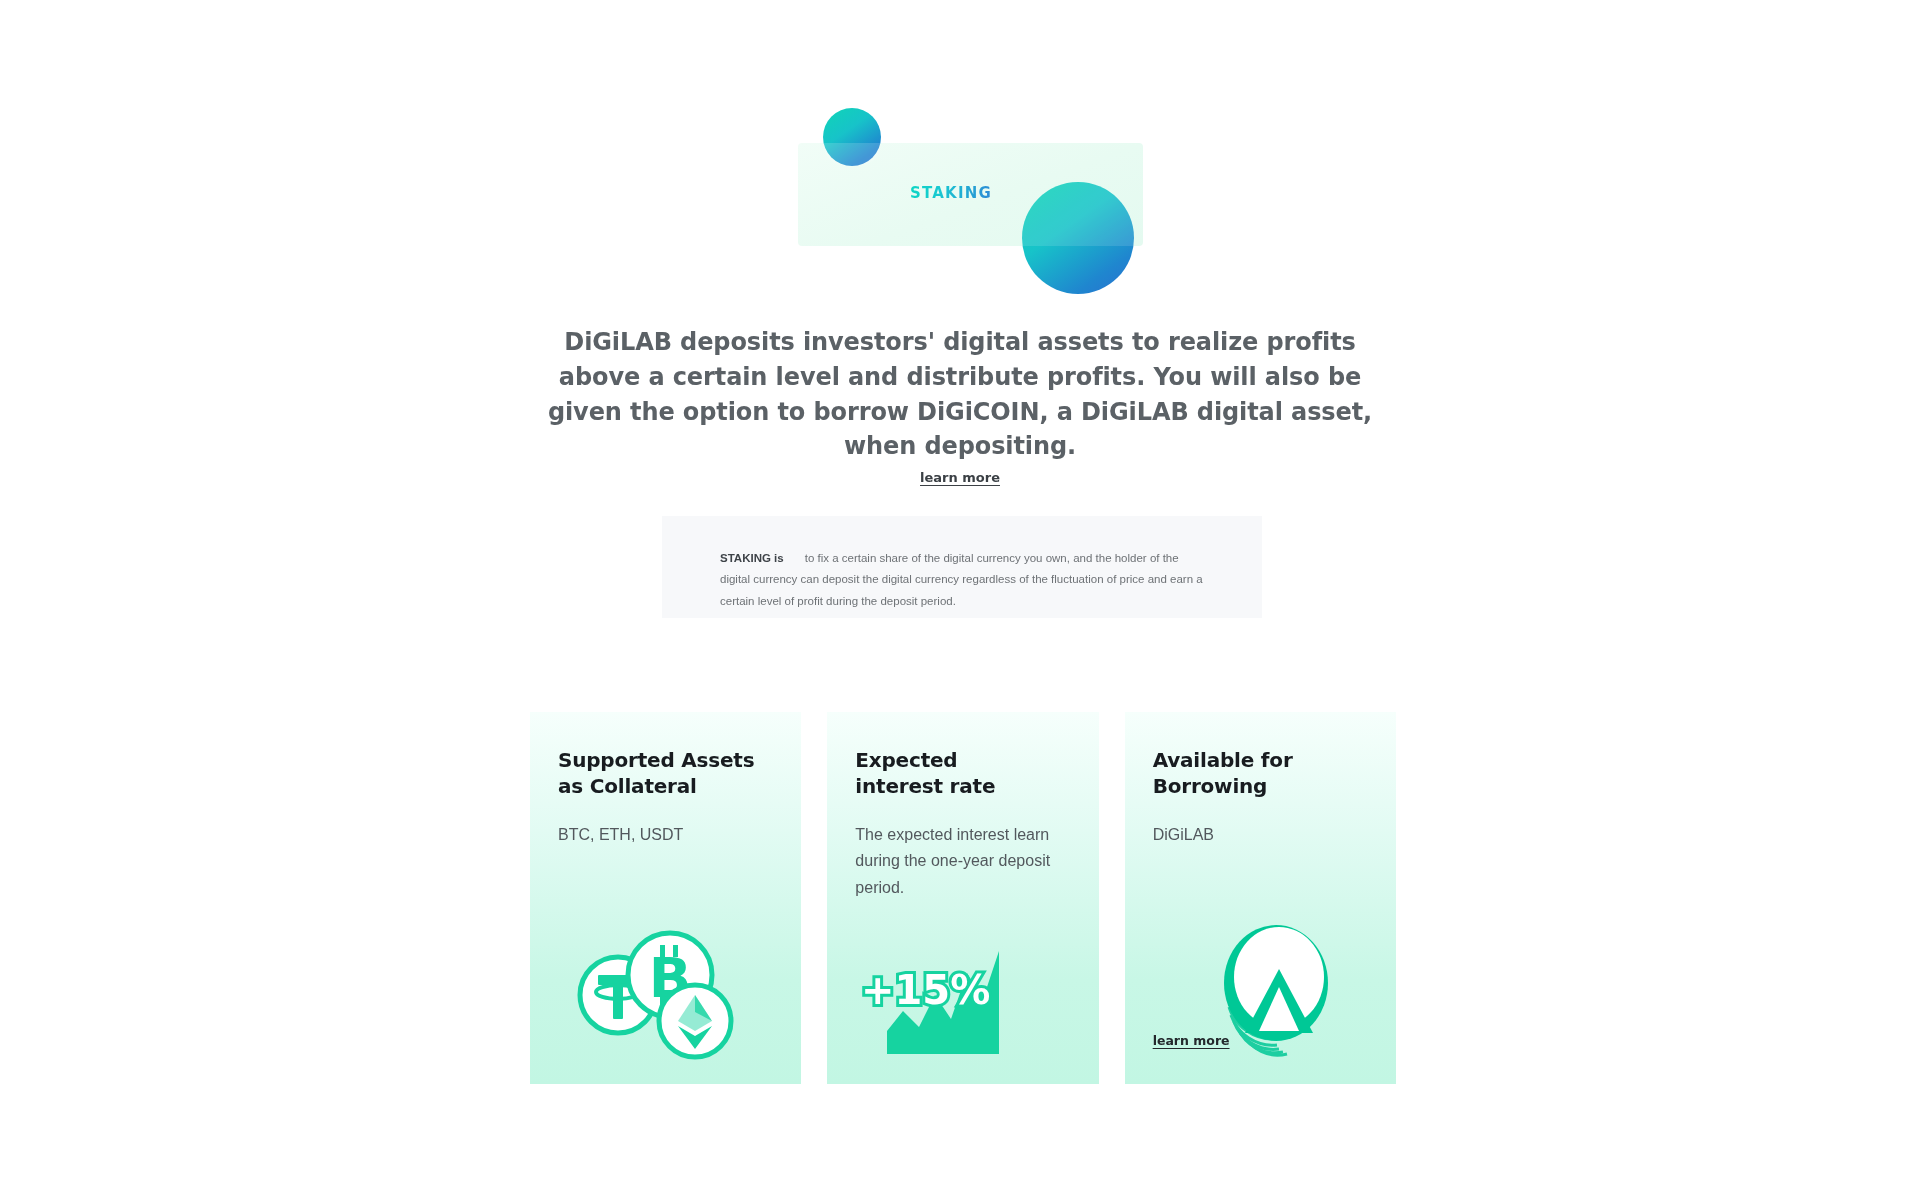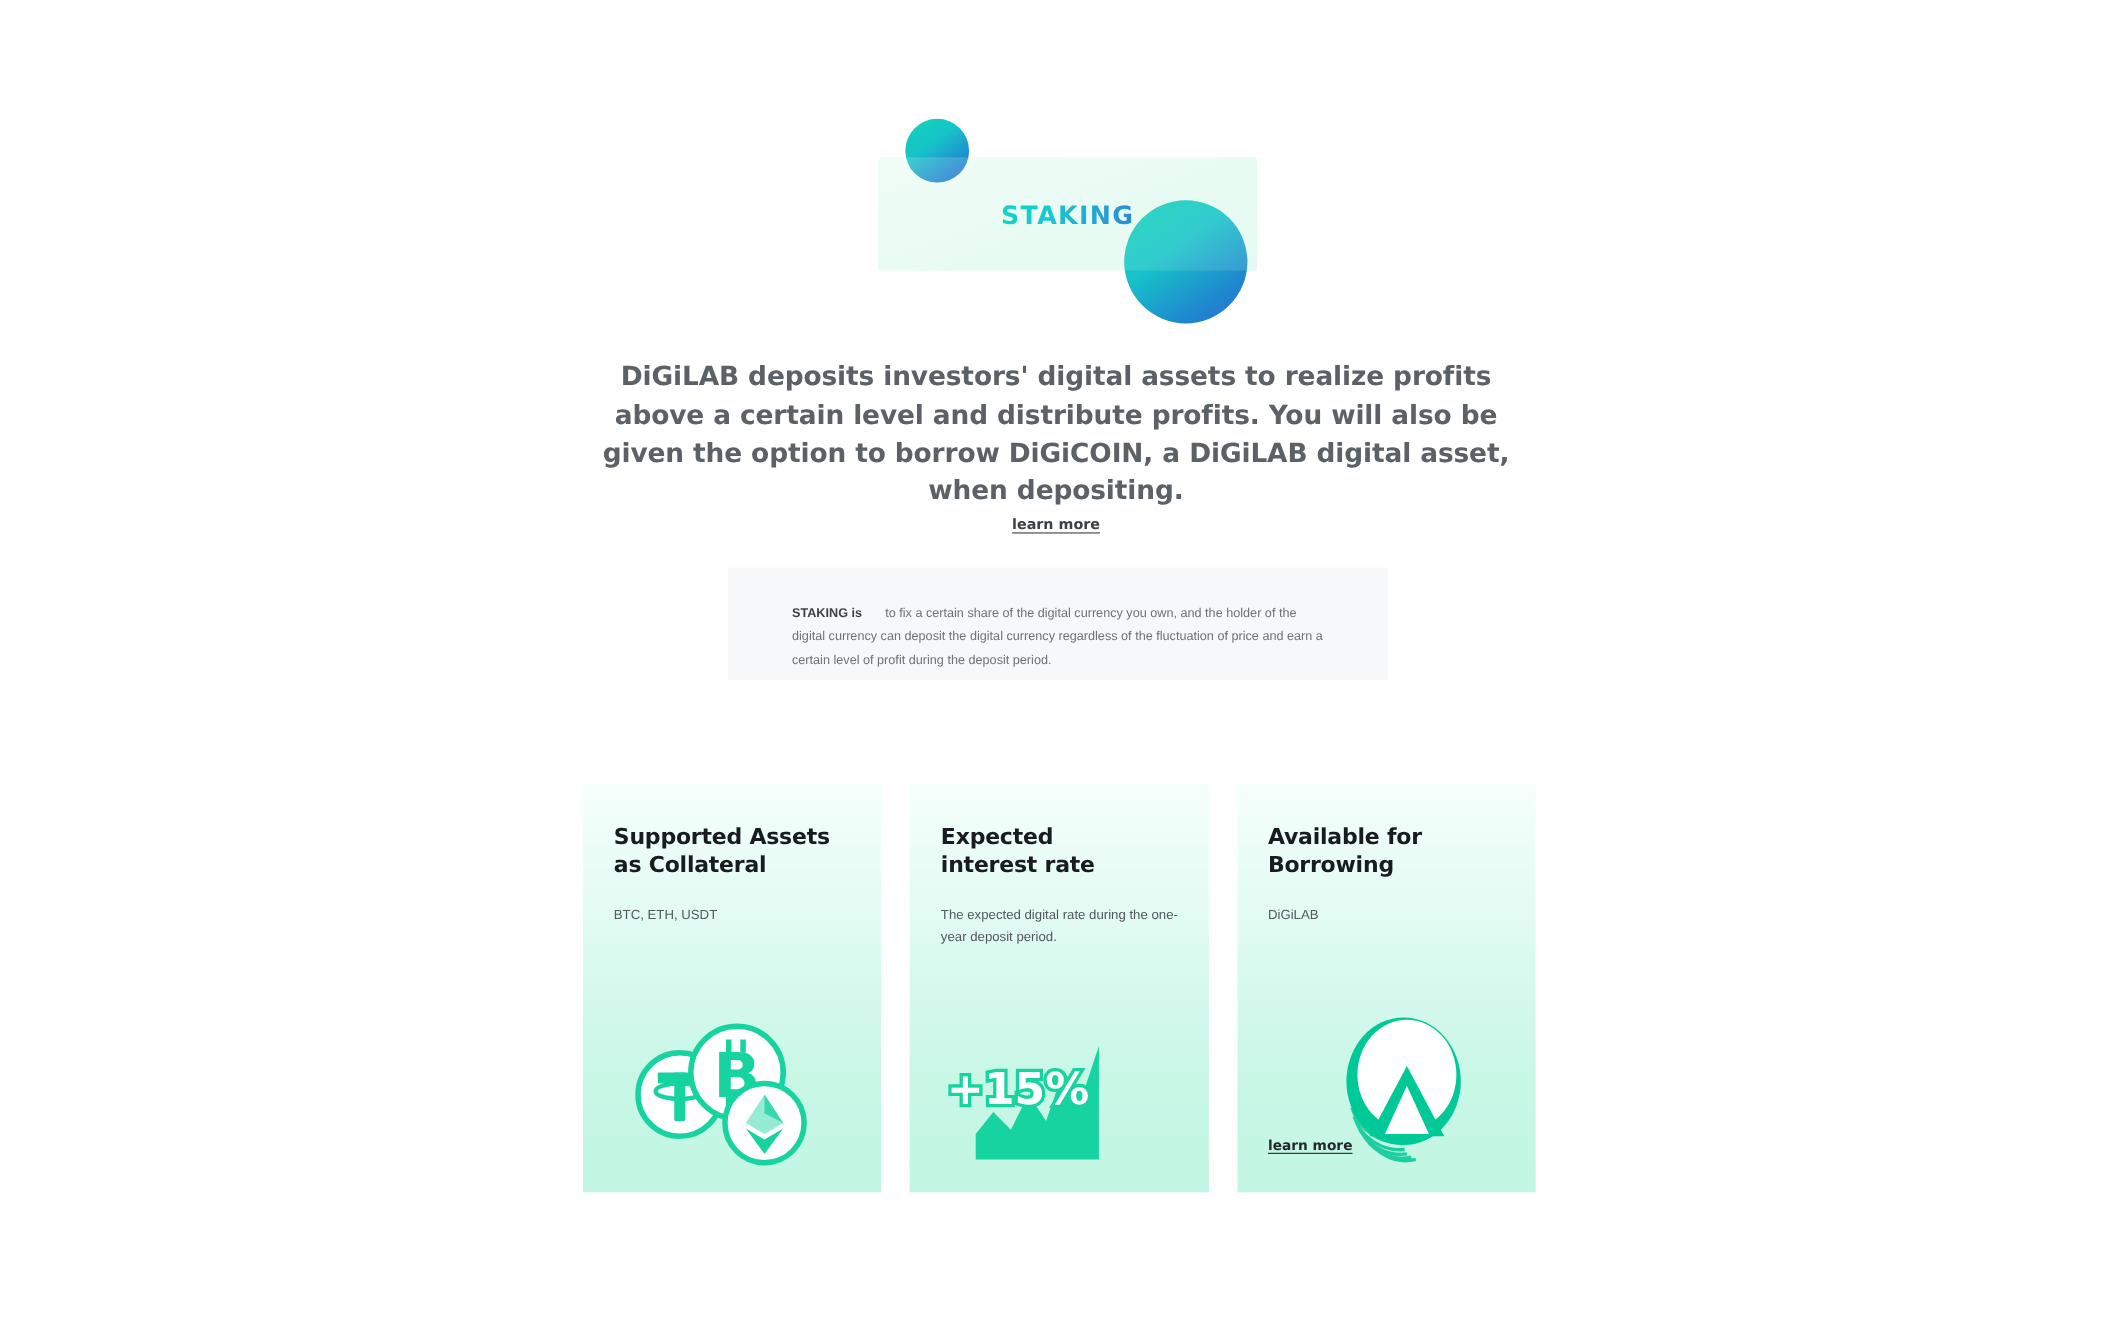--- a/index.html
+++ b/index.html
@@ -31,21 +31,21 @@
     top: 143px;
     width: 345px;
     height: 103px;
     background: linear-gradient(160deg, #f1fdf7 0%, #e8fbf2 55%, #e4faf0 100%);
     border-radius: 4px;
   }
   .hero-title {
     position: absolute;
     left: 910px;
     top: 184px;
-    font-size: 23px;
+    font-size: 15px;
     font-weight: 800;
     letter-spacing: 1.2px;
     background: linear-gradient(100deg, #0dd6c4 0%, #18c9d1 35%, #2e88d6 100%);
     -webkit-background-clip: text;
     background-clip: text;
     color: transparent;
     -webkit-text-fill-color: transparent;
     font-family: "DejaVu Sans", sans-serif;
     z-index: 4;
     white-space: nowrap;
@@ -169,21 +169,21 @@
     font-weight: 800;
     line-height: 1.28;
     color: #181c20;
     letter-spacing: -0.2px;
   }
   .card-sub {
     position: absolute;
     left: 28px;
     top: 110px;
     width: 228px;
-    font-size: 12px;
+    font-size: 16px;
     line-height: 1.65;
     color: #52585d;
   }
   .card-art {
     position: absolute;
     left: 0;
     bottom: 10px;
     width: 100%;
     height: 175px;
   }
@@ -251,21 +251,21 @@
           <polygon points="165,96 182,122 165,132 148,122" fill="#16d3a0" opacity="0.45"></polygon>
           <polygon points="165,96 182,122 165,113" fill="#16d3a0" opacity="0.75"></polygon>
           <polygon points="165,137 182,127 165,150 148,127" fill="#16d3a0"></polygon>
         </g>
       </svg>
     </div>
   </div>
 
   <div class="card">
     <div class="card-title">Expected<br>interest rate</div>
-    <div class="card-sub">The expected digital rate during the one-year deposit period.</div>
+    <div class="card-sub">The expected interest learn during the one-year deposit period.</div>
     <div class="card-art">
       <svg viewBox="0 0 282 175" width="282" height="175" aria-hidden="true">
 
         <polygon points="60,155 60,132 76,112 92,128 108,96 124,120 140,74 156,100 172,52 172,155" fill="#16d3a0"></polygon>
 
         <text id="rate-text" x="34" y="105" font-family="DejaVu Sans, sans-serif" font-size="40" font-weight="800" fill="#ffffff" stroke="#16d3a0" stroke-width="6" paint-order="stroke">+15%</text>
       </svg>
     </div>
   </div>
 

